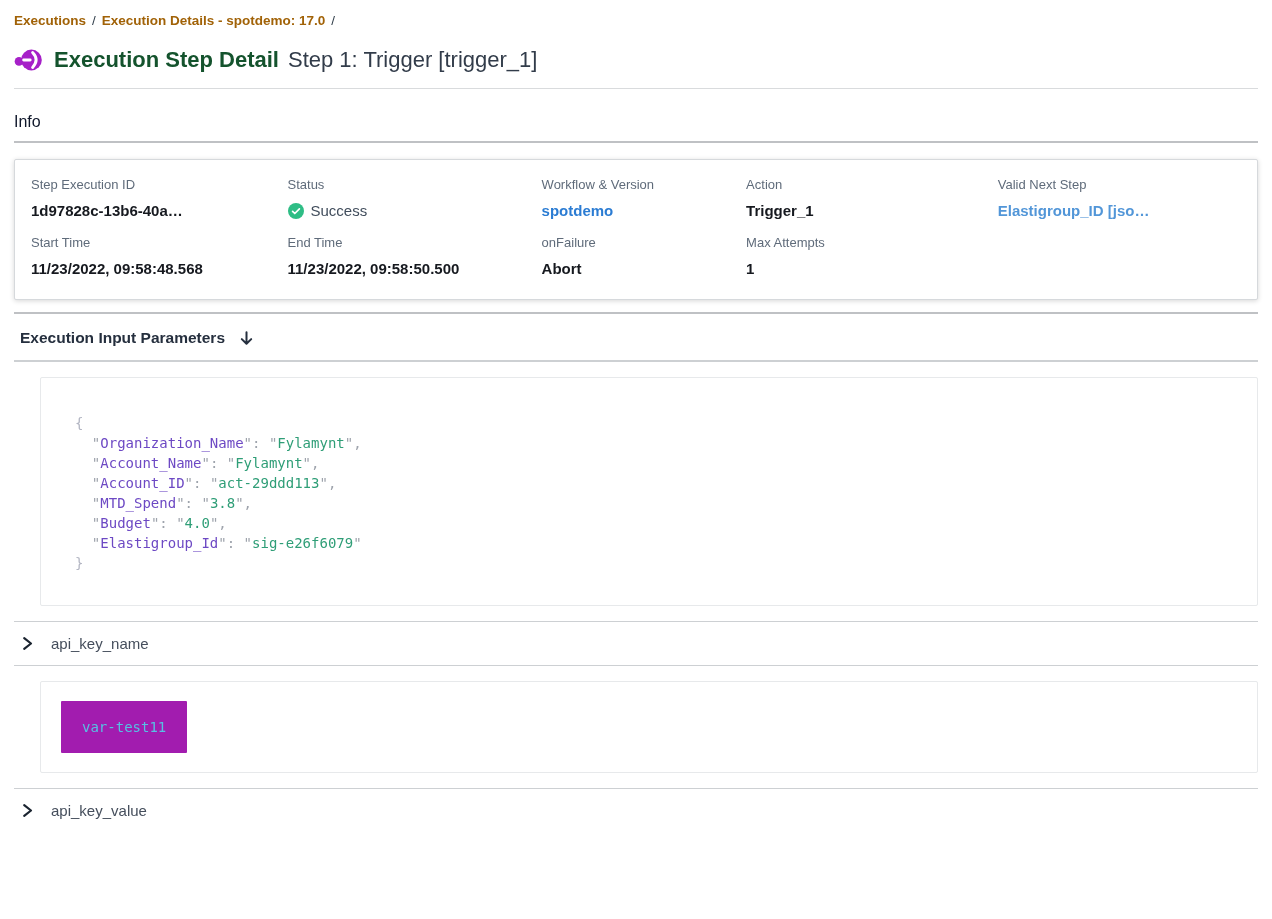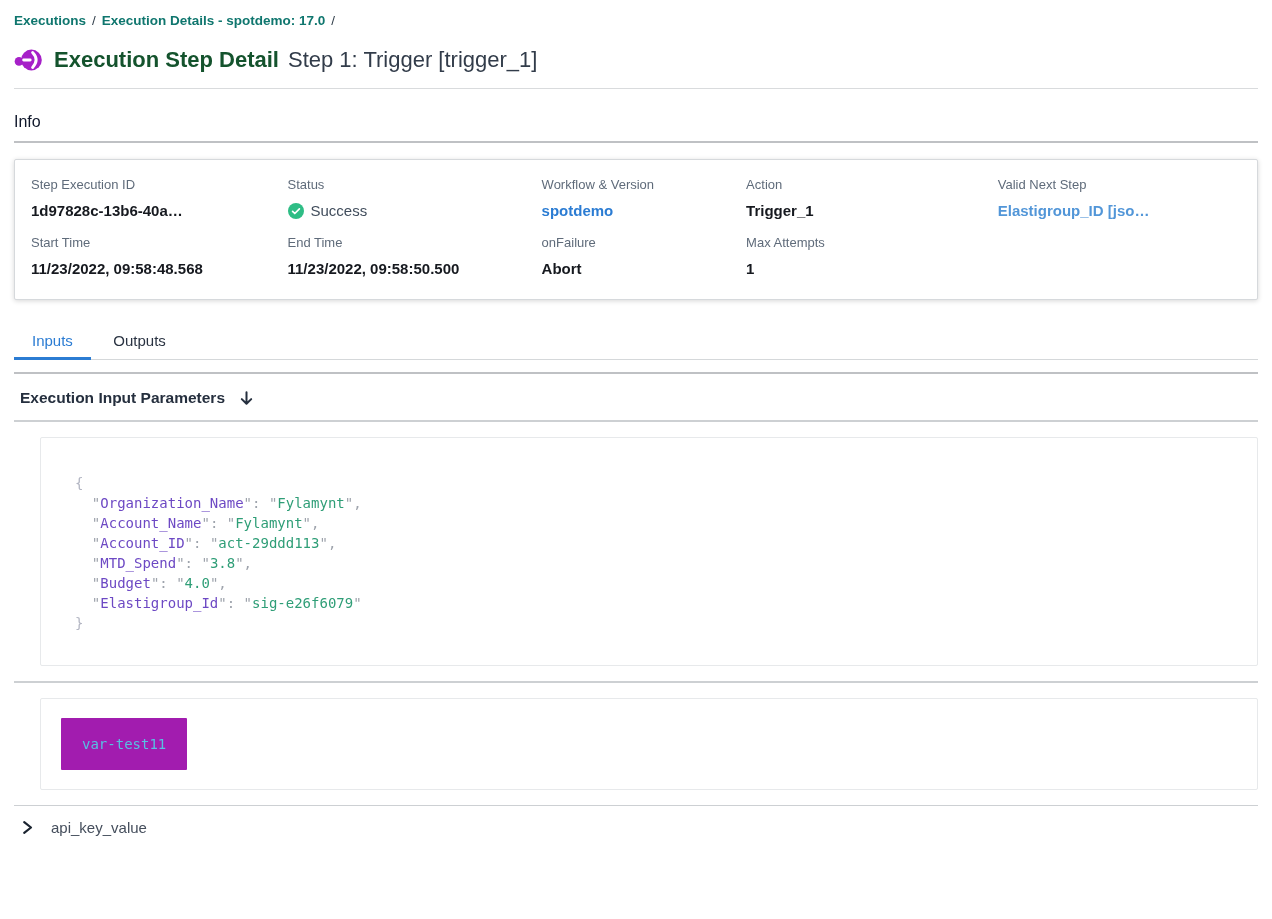--- a/index.html
+++ b/index.html
@@ -8,21 +8,21 @@
     width: 1272px; height: 919px; overflow: hidden;
     background: #ffffff;
     font-family: "Liberation Sans", sans-serif;
     color: #1b2430;
     -webkit-font-smoothing: antialiased;
   }
   .page { padding: 0 14px; }
 
   
   .breadcrumb { padding-top: 13px; font-size: 13.5px; line-height: 16px; }
-  .breadcrumb a { color: #0f766e; text-decoration: none; font-weight: 700; cursor: pointer; }
+  .breadcrumb a { color: #a16207; text-decoration: none; font-weight: 700; cursor: pointer; }
   .breadcrumb .sep { color: #323f4b; margin: 0 6px; font-weight: 400; }
 
   
   .title-row { margin-top: 17px; display: flex; align-items: center; }
   .logo { width: 28px; height: 28px; flex: 0 0 auto; margin-right: 12px; }
   .page-title { font-size: 22px; font-weight: 700; color: #14532d; line-height: 28px; }
   .page-subtitle { font-size: 22px; font-weight: 400; color: #323c4a; margin-left: 9px; }
   .rule { border: none; border-top: 1px solid #d9dbdd; margin: 0; }
   .rule-mid { border: none; border-top: 1px solid #cdd0d3; margin: 0; }
   .rule-thick { border: none; border-top: 2px solid #bfc1c4; margin: 0; }
@@ -159,24 +159,20 @@
       </div>
 
       <div>
         <div class="field-label">Max Attempts</div>
         <div class="field-value">1</div>
       </div>
 
     </div>
   </div>
 
-  <div class="tabs">
-    <span class="tab active">Inputs</span>
-    <span class="tab">Outputs</span>
-  </div>
   <hr class="rule-thick tabs-rule">
 
   <div class="params-header">
     <span class="params-title">Execution Input Parameters</span>
     <svg width="17" height="17" viewBox="0 0 17 17">
       <path d="M8.5 2.2 V13.6 M3.8 9.1 L8.5 13.8 L13.2 9.1" stroke="#252f3e" stroke-width="2" fill="none" stroke-linecap="round" stroke-linejoin="round"></path>
     </svg>
   </div>
   <hr class="rule-mid">
 
@@ -188,28 +184,34 @@
       <div class="code-line"><span class="punct">  "</span><span class="key">Account_Name</span><span class="punct">": "</span><span class="val">Fylamynt</span><span class="punct">",</span></div>
       <div class="code-line"><span class="punct">  "</span><span class="key">Account_ID</span><span class="punct">": "</span><span class="val">act-29ddd113</span><span class="punct">",</span></div>
       <div class="code-line"><span class="punct">  "</span><span class="key">MTD_Spend</span><span class="punct">": "</span><span class="val">3.8</span><span class="punct">",</span></div>
       <div class="code-line"><span class="punct">  "</span><span class="key">Budget</span><span class="punct">": "</span><span class="val">4.0</span><span class="punct">",</span></div>
       <div class="code-line"><span class="punct">  "</span><span class="key">Elastigroup_Id</span><span class="punct">": "</span><span class="val">sig-e26f6079</span><span class="punct">"</span></div>
       <div class="code-line"><span class="brace">}</span></div>
     </div>
 
   <hr class="rule-mid">
 
-  <hr class="rule-mid">
-
-  <div class="value-box chip-box">
-    <span class="value-chip">var-test11</span>
-  </div>
-
-  <hr class="rule-mid">
-
   <div class="section-row">
     <svg width="13" height="15" viewBox="0 0 13 15">
       <path d="M3.2 2.2 L10 7.5 L3.2 12.8" stroke="#1b2430" stroke-width="2.2" fill="none" stroke-linecap="round" stroke-linejoin="round"></path>
     </svg>
+    <span class="section-label">api_key_name</span>
+  </div>
+  <hr class="rule-mid">
+
+  <div class="value-box chip-box">
+    <span class="value-chip">var-test11</span>
+  </div>
+
+  <hr class="rule-mid">
+
+  <div class="section-row">
+    <svg width="13" height="15" viewBox="0 0 13 15">
+      <path d="M3.2 2.2 L10 7.5 L3.2 12.8" stroke="#1b2430" stroke-width="2.2" fill="none" stroke-linecap="round" stroke-linejoin="round"></path>
+    </svg>
     <span class="section-label">api_key_value</span>
   </div>
 
 </div>
 
 </body></html>

